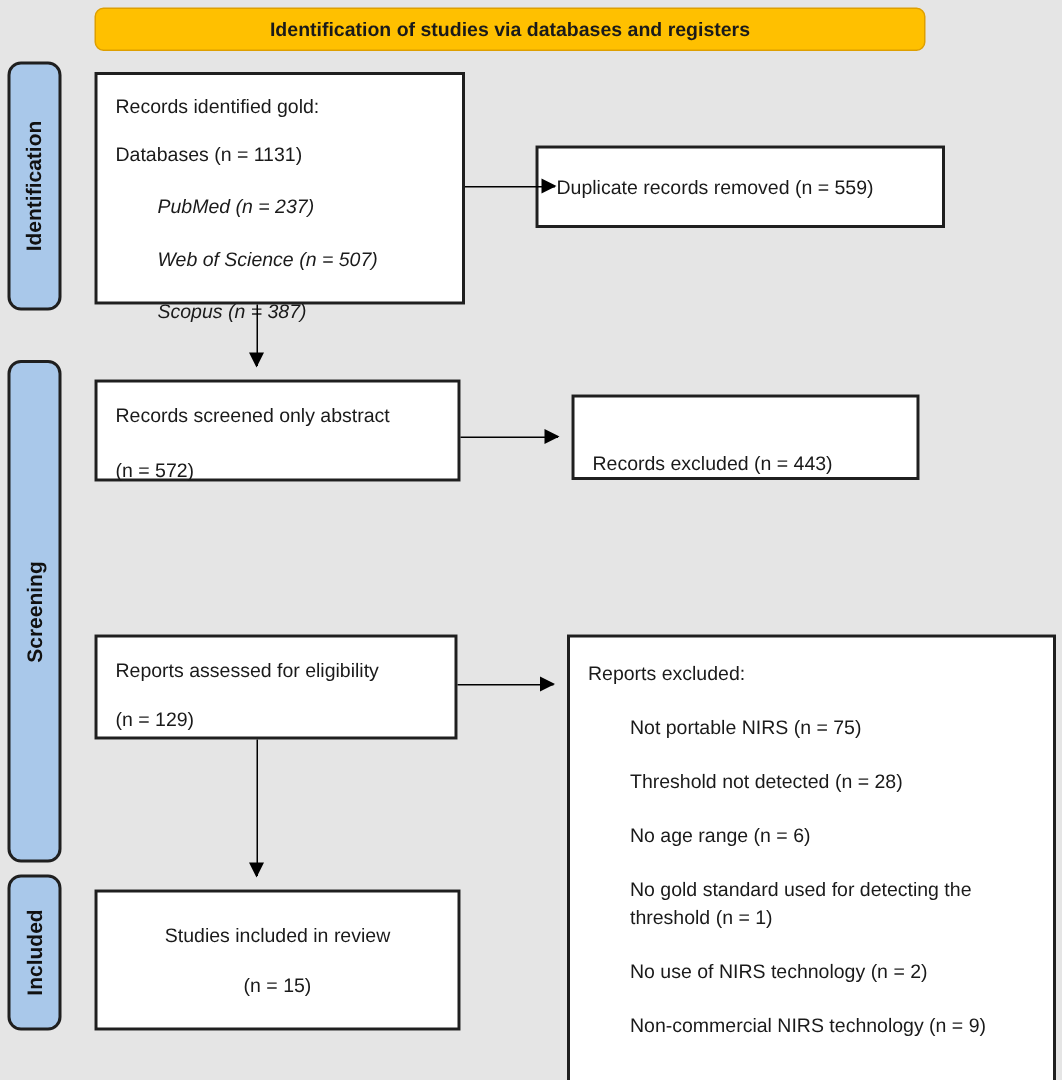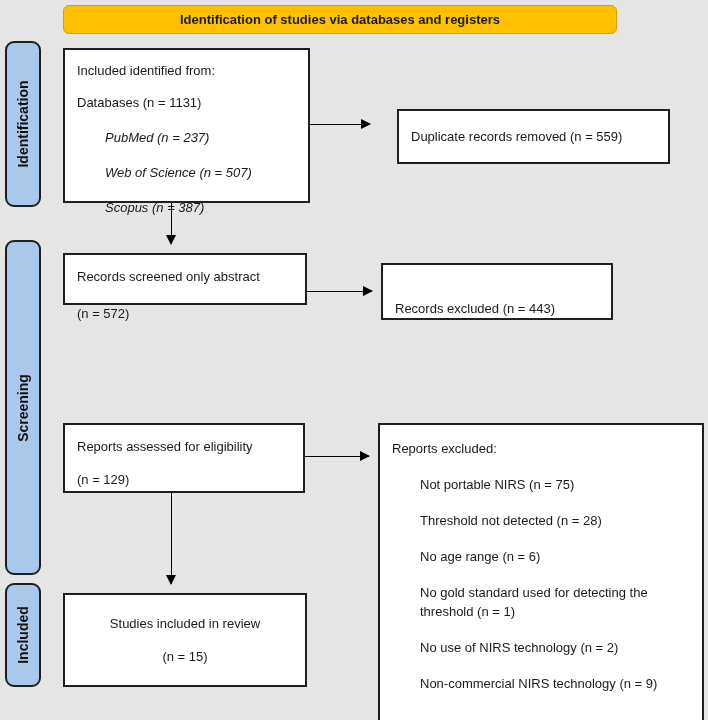--- a/index.html
+++ b/index.html
@@ -31,23 +31,23 @@
   #tab-screening      { top:240px; height:335px; }
   #tab-included       { top:583px; height:104px; }
   
   .fbox {
     position:absolute; background:#ffffff; border:2px solid #1f1f1f;
     box-sizing:border-box; font-size:13px; line-height:19px;
   }
   #box-identified { left:63px; top:48px; width:247px; height:155px; padding:11px 12px; }
   #box-identified .row { margin-bottom:13px; }
   #box-identified .sub { margin:16px 0 0 28px; font-style:italic; }
-  #box-duplicates { left:397px; top:97px; width:273px; height:55px;
-    display:flex; align-items:center; padding:0 12px;margin-top:12px; }
-  #box-screened   { left:63px; top:253px; width:244px; height:52px; padding:12px 12px; }
+  #box-duplicates { left:357px; top:97px; width:273px; height:55px;
+    display:flex; align-items:center; padding:0 12px; }
+  #box-screened   { left:63px; top:253px; width:244px; height:68px; padding:12px 12px; }
   #box-screened .row2 { margin-top:18px; }
   #box-rexcluded  { left:381px; top:263px; width:232px; height:57px;
     display:flex; align-items:flex-end; padding:0 12px; }
   #box-assessed   { left:63px; top:423px; width:242px; height:70px; padding:12px 12px; }
   #box-assessed .row2 { margin-top:14px; }
   #box-reports-excluded { left:378px; top:423px; width:326px; height:314px; padding:14px 12px; }
   #box-reports-excluded .reason { margin:17px 0 0 28px; }
   #box-included   { left:63px; top:593px; width:244px; height:94px;
     display:flex; flex-direction:column; align-items:center; justify-content:center;
     text-align:center; }
@@ -82,21 +82,21 @@
     <span>Identification</span>
   </div>
   <div class="stage-tab" id="tab-screening">
     <span>Screening</span>
   </div>
   <div class="stage-tab" id="tab-included">
     <span>Included</span>
   </div>
 
   <div class="fbox" id="box-identified">
-    <div class="row">Included identified from:</div>
+    <div class="row">Records identified gold:</div>
     <div class="row">Databases (n = 1131)</div>
     <div class="sub">PubMed (n = 237)</div>
     <div class="sub">Web of Science (n = 507)</div>
     <div class="sub">Scopus (n = 387)</div>
   </div>
 
   <div class="fbox" id="box-duplicates">
     <span>Duplicate records removed (n = 559)</span>
   </div>
 

